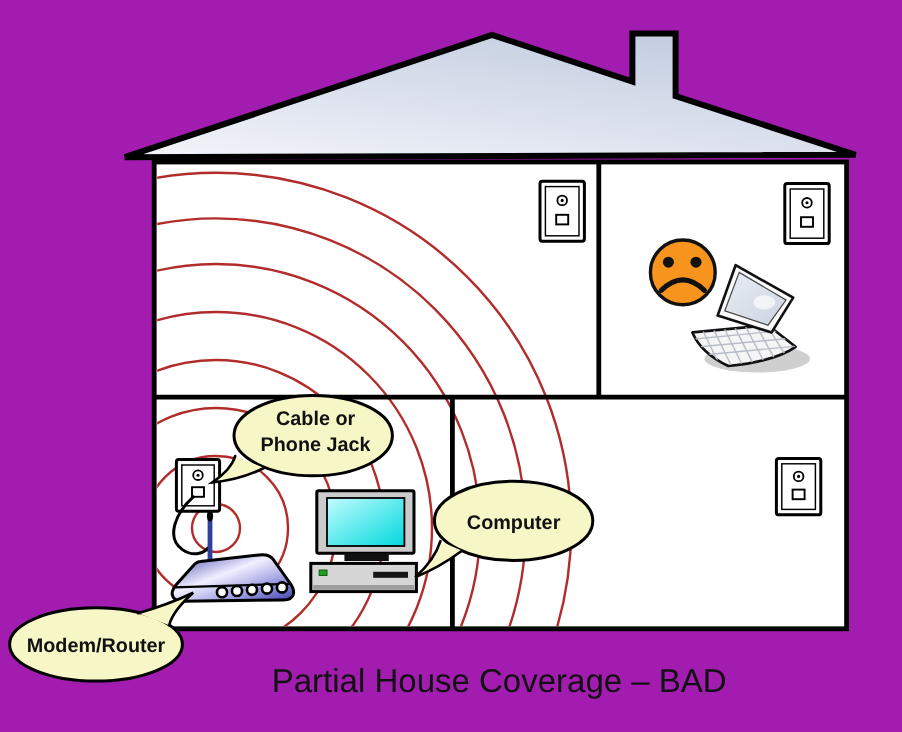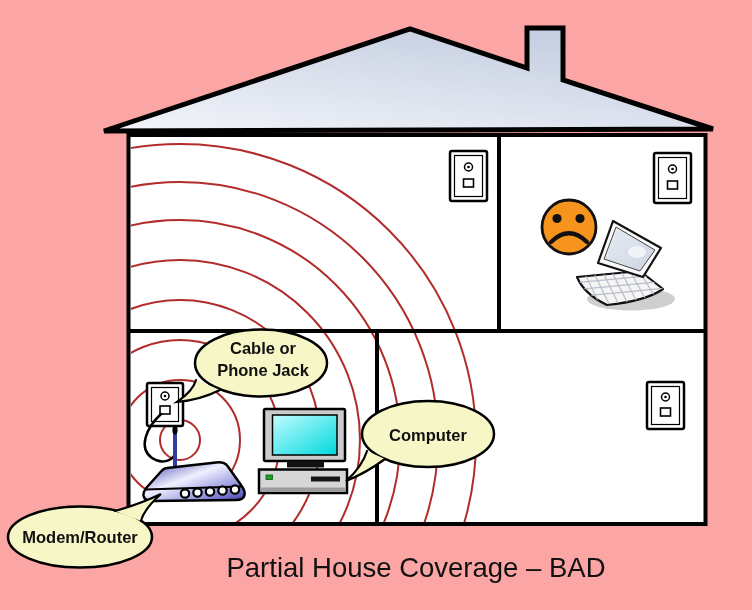--- a/index.html
+++ b/index.html
@@ -8,21 +8,21 @@
     background: #ffffff;
     width: 752px;
     height: 610px;
     overflow: hidden;
     font-family: "Liberation Sans", sans-serif;
   }
   .canvas-wrap {
     position: relative;
     width: 752px;
     height: 610px;
-    background: #fca5a5;
+    background: #a21caf;
   }
   svg { display: block; }
   .callout-text {
     font-family: "Liberation Sans", sans-serif;
     font-weight: bold;
     font-size: 16.5px;
     fill: #111111;
   }
   .caption-text {
     font-family: "Liberation Sans", sans-serif;

